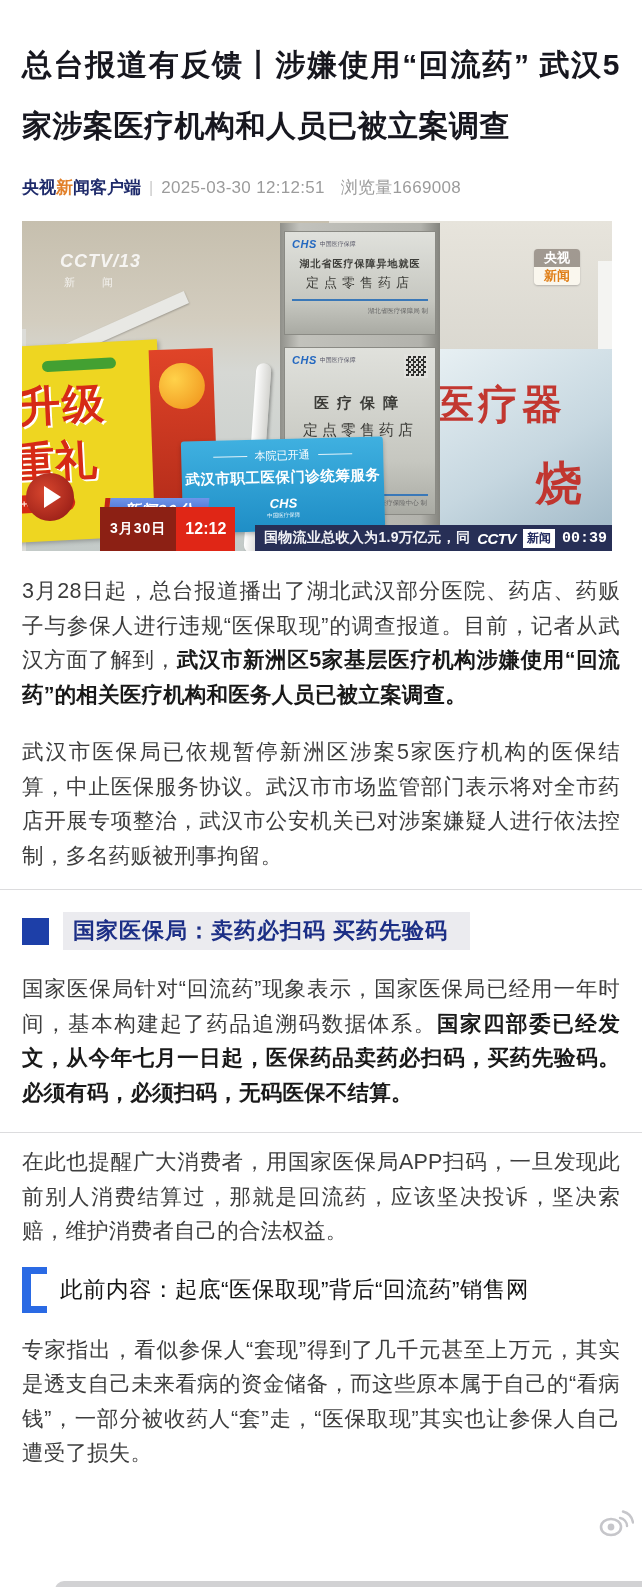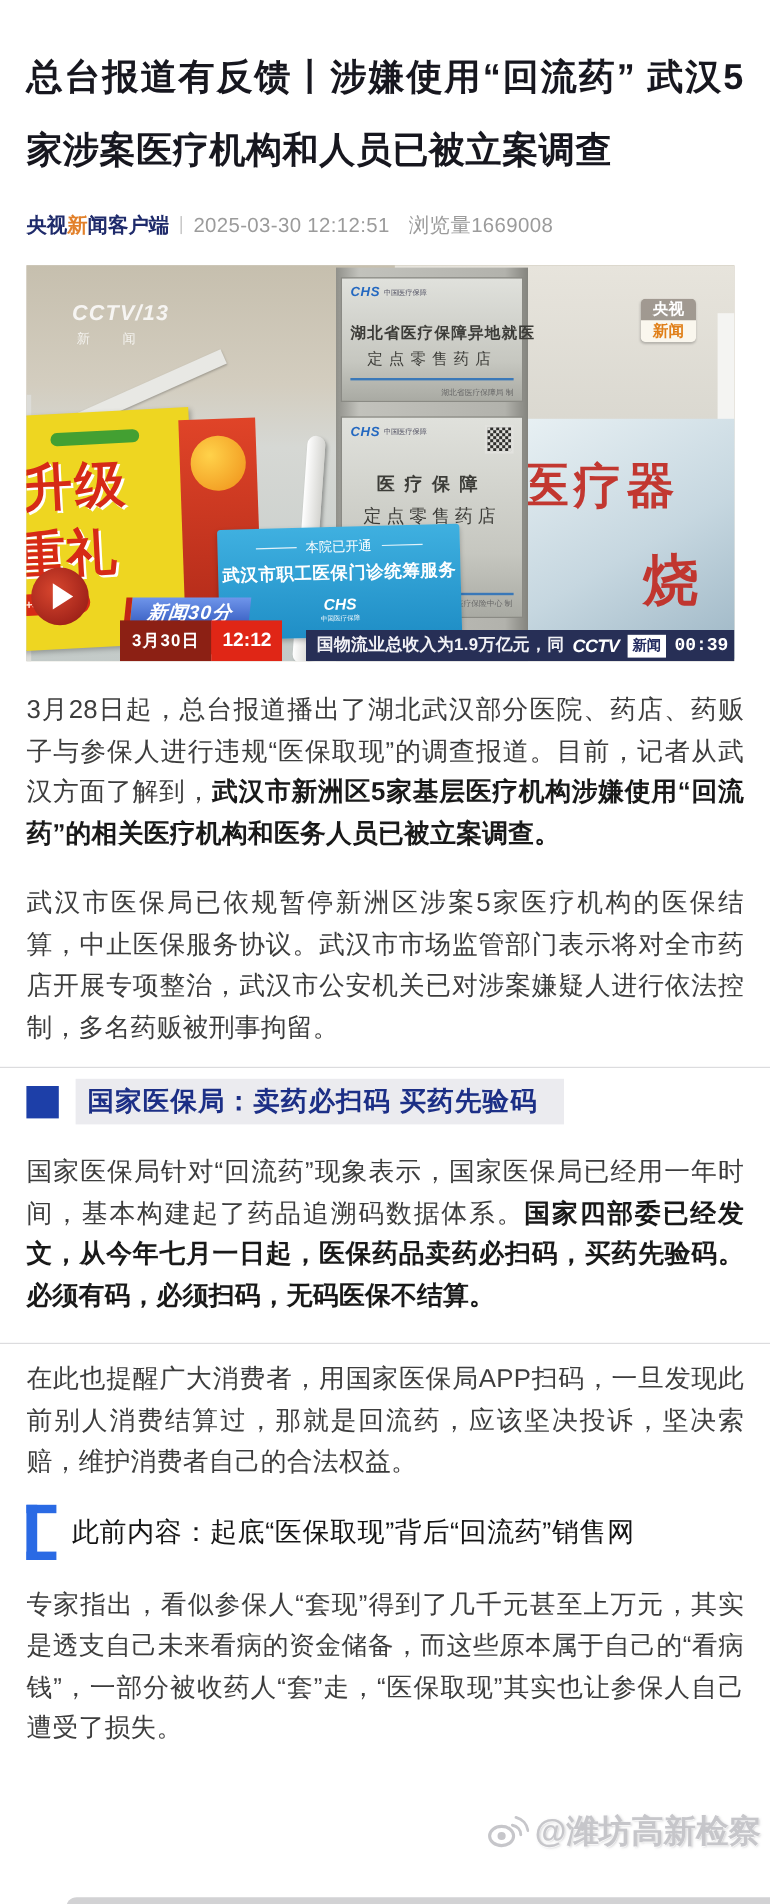--- a/index.html
+++ b/index.html
@@ -68,22 +68,22 @@
   .plaque{position:relative;background:linear-gradient(180deg,#e0e1dc,#c6c7c0 68%,#a9aaa3);
           border:1px solid #8a8a84;box-sizing:border-box;padding:6px 7px 3px;}
   .plaque.p1{margin-top:8px;height:104px;}
   .plaque.p2{margin-top:12px;height:168px;}
   .chs-row{display:flex;align-items:flex-start;justify-content:space-between;}
   .chs-grp{display:flex;align-items:center;gap:3px;}
   .chs{color:#2468c0;font-weight:800;font-style:italic;font-size:11px;letter-spacing:.5px;}
   .chs-sub{font-size:6px;color:#556;}
   .qr{width:20px;height:20px;border:2px solid #e2e2de;
       background:repeating-conic-gradient(#2e2e2c 0% 25%,#dededa 0% 50%);background-size:5px 5px;}
-  .pl-t1{margin-top:19px;text-align:center;font-family:"Liberation Serif","DejaVu Serif",serif;
-         font-weight:700;color:#3c3c38;font-size:13px;letter-spacing:1px;white-space:nowrap;}
+  .pl-t1{margin-top:7px;text-align:center;font-family:"Liberation Serif","DejaVu Serif",serif;
+         font-weight:700;color:#3c3c38;font-size:10px;letter-spacing:1px;white-space:nowrap;}
   .pl-t2{margin-top:3px;text-align:center;font-family:"Liberation Serif","DejaVu Serif",serif;
          font-weight:400;color:#3c3c38;font-size:13px;letter-spacing:5px;white-space:nowrap;}
   .p2 .pl-t1{margin-top:16px;font-size:15px;letter-spacing:8px;}
   .p2 .pl-t2{margin-top:8px;font-size:15px;letter-spacing:4px;}
   .pl-line{height:2px;background:#3a78b8;margin-top:7px;}
   .pl-foot{margin-top:6px;text-align:right;font-size:6.5px;color:#666;}
   .p2 .pl-foot{position:absolute;right:8px;bottom:6px;}
   .p2 .pl-line{position:absolute;left:7px;right:7px;bottom:18px;margin:0;}
 
   .v-bluesign{position:absolute;left:160px;top:218px;width:202px;height:92px;border-radius:3px;
@@ -99,39 +99,39 @@
   .v-play{position:absolute;left:4px;bottom:30px;width:48px;height:48px;border-radius:50%;
           background:radial-gradient(circle at 40% 40%,#d8462e,#8c1612);display:flex;
           align-items:center;justify-content:center;cursor:pointer;}
   .v-play-tri{width:0;height:0;border-left:17px solid #fff;border-top:11px solid transparent;
               border-bottom:11px solid transparent;margin-left:5px;}
 
   .v-badge30{position:absolute;left:82px;bottom:26px;transform:skewX(-6deg);
              background:linear-gradient(180deg,#6f95ea,#2e55bb);border-left:5px solid #c22416;
              color:#fff;font-size:16px;font-weight:700;font-style:italic;padding:3px 14px;
              letter-spacing:1px;}
-  .v-daterow{position:absolute;left:78px;bottom:0;height:34px;display:flex;}
+  .v-daterow{position:absolute;left:78px;bottom:0;height:44px;display:flex;}
   .v-date{background:#8c2014;color:#fff;font-size:14px;font-weight:700;display:flex;
           align-items:center;padding:0 10px;letter-spacing:1px;}
   .v-time{background:#e02616;color:#fff;font-size:16px;font-weight:800;display:flex;
           align-items:center;padding:0 9px;}
   .v-ticker{position:absolute;left:233px;right:0;bottom:0;height:26px;background:#272f56;
             display:flex;align-items:center;gap:7px;padding:0 5px 0 9px;}
   .v-ticker-text{flex:1;color:#f2f2f6;font-size:14px;font-weight:700;white-space:nowrap;
                  overflow:hidden;letter-spacing:.3px;}
   .v-cctv{color:#fff;font-size:15px;font-weight:800;font-style:italic;letter-spacing:-.5px;}
   .v-cctv-sub{background:#fff;color:#242c60;font-size:12px;font-weight:700;padding:1px 4px;}
   .v-clock{color:#fff;font-size:15px;font-weight:700;font-family:"Liberation Mono","DejaVu Sans Mono",monospace;}
 
   
   .para{margin:23px 22px 0;font-size:21.5px;line-height:34.5px;text-align:justify;
         color:#3d3d3d;letter-spacing:.2px;}
   .para strong{color:#191919;}
   .divider{height:1px;background:#dcdcde;margin:16px 0 0;}
-  .sec1{margin:10px 22px 0;display:flex;align-items:center;height:36px;}
+  .sec1{margin:23px 22px 0;display:flex;align-items:center;height:36px;}
   .sec1-square{width:27px;height:27px;background:#1d3fa8;margin-right:14px;flex:none;}
   .sec1-strip{background:#ebebef;color:#1c2f86;font-weight:700;font-size:22px;
               padding:4px 22px 4px 10px;letter-spacing:1px;white-space:nowrap;}
   .sec2{margin:18px 22px 0;display:flex;align-items:center;}
   .sec2-bracket{width:16px;height:32px;border-left:9px solid #2a6ae4;border-top:7px solid #2a6ae4;
                 border-bottom:7px solid #2a6ae4;margin-right:13px;flex:none;}
   .sec2-title{font-size:22.5px;font-weight:400;color:#141414;letter-spacing:.5px;}
 
   
   .watermark{position:absolute;right:8px;top:1508px;display:flex;align-items:center;gap:5px;
@@ -272,18 +272,17 @@
 
   <p class="para" style="margin-top:20px;"><span>专家指出，看似参保人“套现”得到了几千元甚至上万元，其实是透支自己未来看病的资金储备，而这些原本属于自己的“看病钱”，一部分被收药人“套”走，“医保取现”其实也让参保人自己遭受了损失。</span></p>
 
   <div class="watermark">
     <svg width="36" height="30" viewBox="0 0 36 30">
       <ellipse cx="13" cy="19" rx="10" ry="8" fill="none" stroke="#c6c6ca" stroke-width="2.6"></ellipse>
       <circle cx="13" cy="19" r="3.4" fill="#c6c6ca"></circle>
       <path d="M22 10 A 8 8 0 0 1 29 18" fill="none" stroke="#c6c6ca" stroke-width="2.4" stroke-linecap="round"></path>
       <path d="M25 3.5 A 13.5 13.5 0 0 1 35 14.5" fill="none" stroke="#c6c6ca" stroke-width="2.4" stroke-linecap="round"></path>
     </svg>
-    <span>@潍坊高新检察</span>
   </div>
 
   <div class="bottom-bar"></div>
 
 </div>
 
 </body></html>

